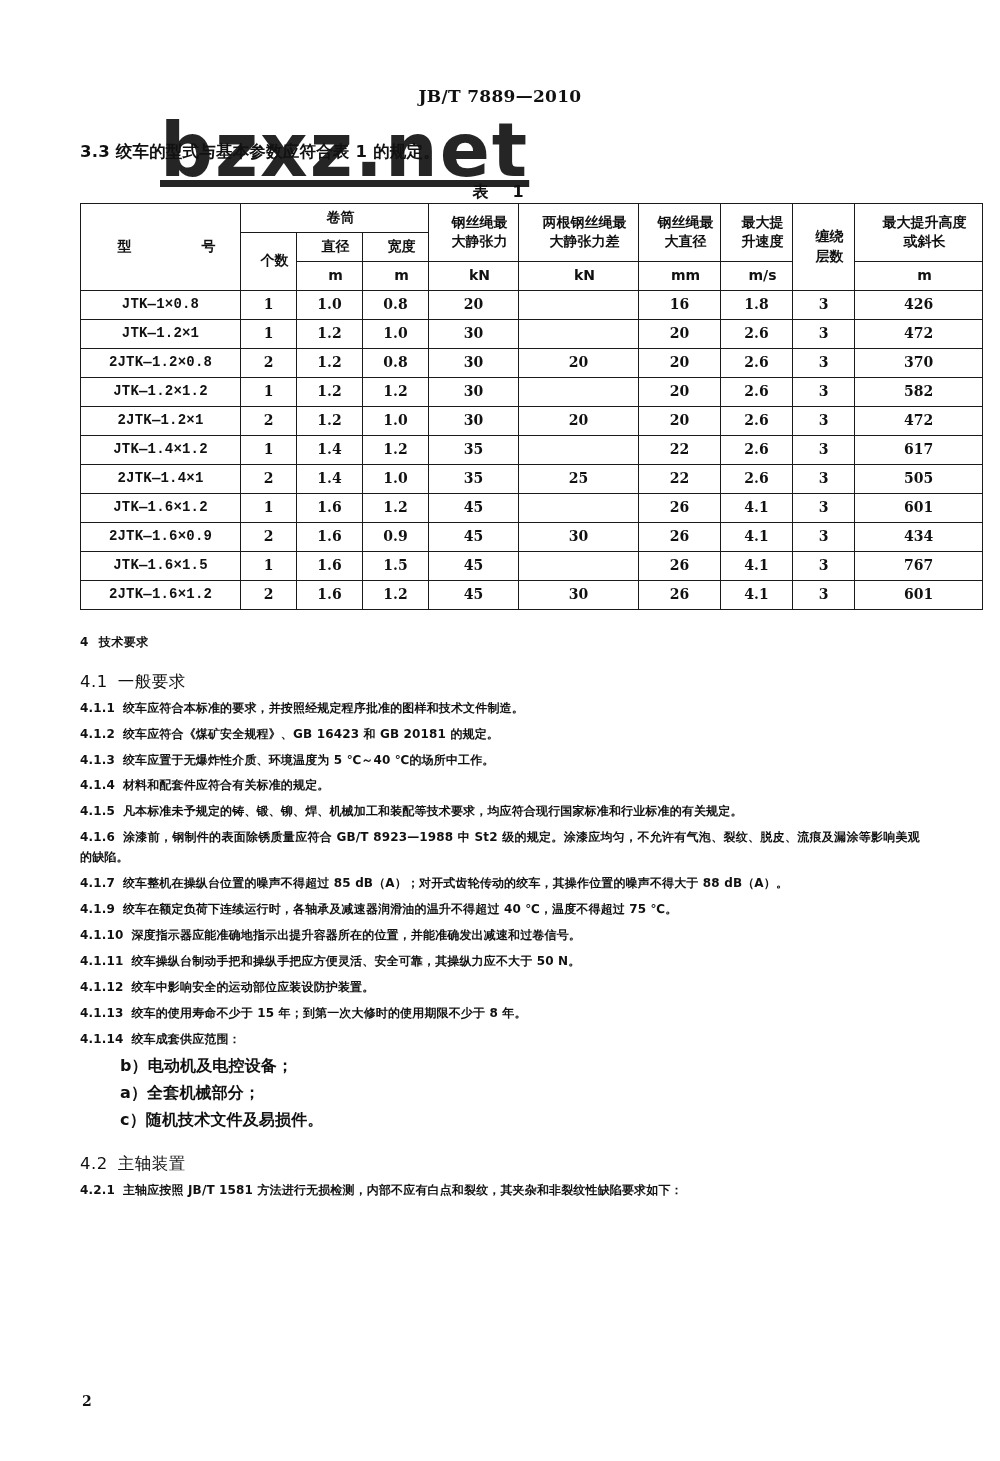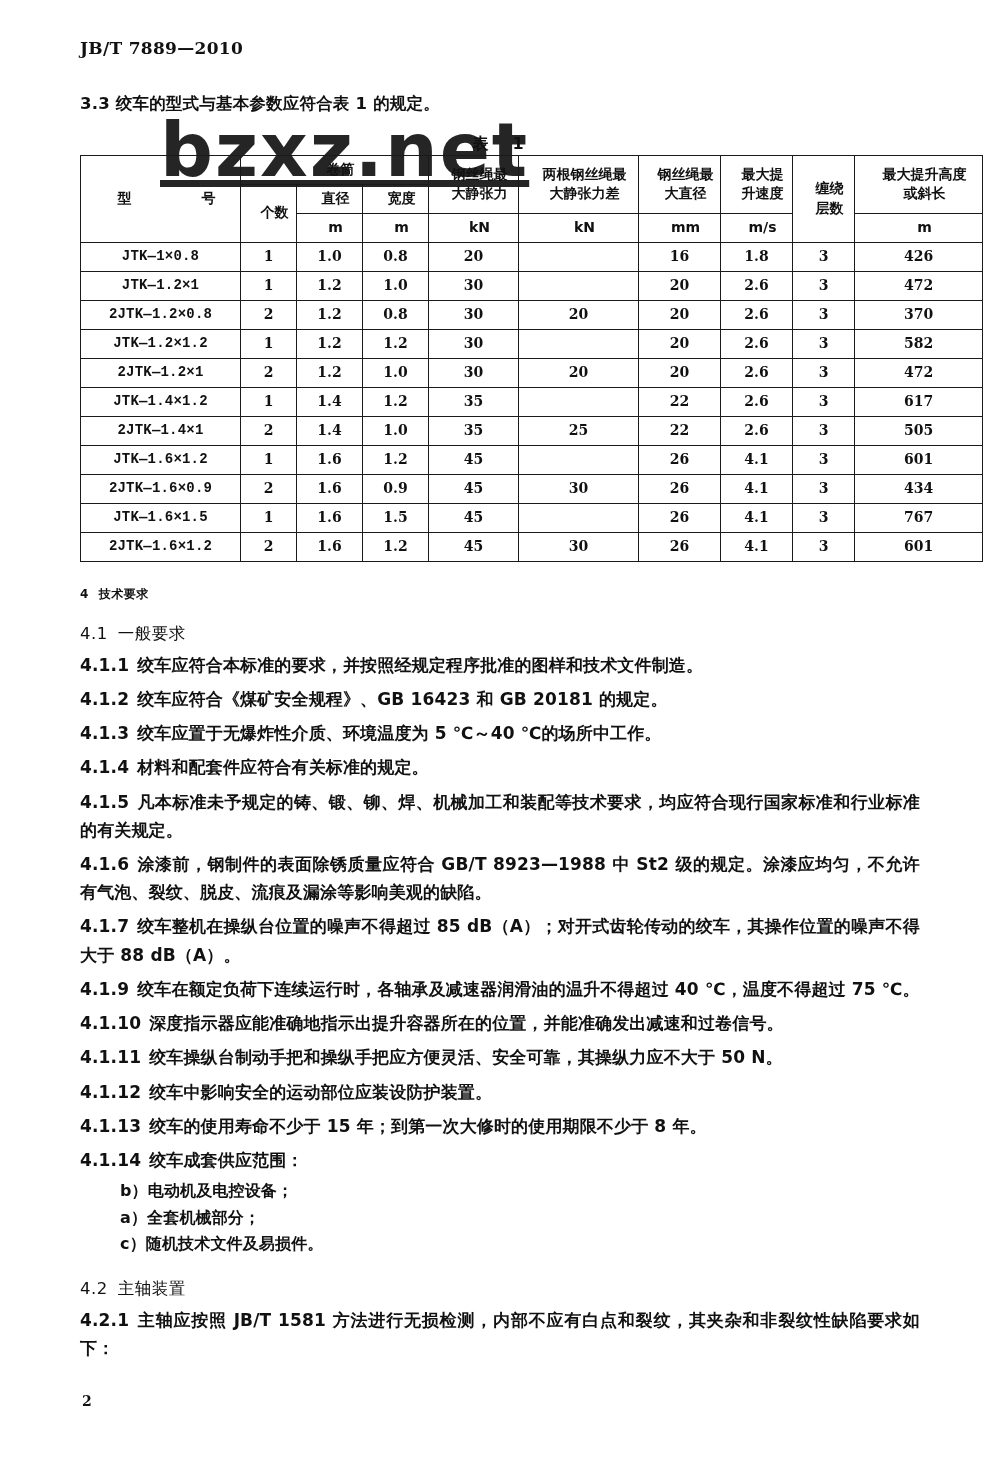--- a/index.html
+++ b/index.html
@@ -37,22 +37,23 @@
   .content {
     position: relative;
     z-index: 2;
     padding: 0 80px;
   }
   .header-code {
     font-family: "DejaVu Serif", "Liberation Serif", serif;
     font-weight: bold;
     font-size: 17px;
     letter-spacing: 0.3px;
-    padding-top: 40px;
+    padding-top: 88px;
     line-height: 1;
+    text-align: center;
   }
   .clause-line {
     font-size: 16.5px;
     line-height: 1.62;
     margin-top: 34px;
     font-weight: bold;
     letter-spacing: 0.2px;
   }
   .table-caption {
     text-align: center;
@@ -108,21 +109,21 @@
   }
   .sec-head .num { margin-right: 10px; }
   .sub-head {
     font-size: 16.5px;
     font-weight: normal;
     margin-top: 20px;
     letter-spacing: 0.5px;
   }
   .sub-head .num { margin-right: 10px; }
   p.para {
-    font-size: 17px;
+    font-size: 12px;
     line-height: 1.66;
     margin: 6px 0 0 0;
     text-align: justify;
     letter-spacing: 0.15px;
     font-weight: bold;
   }
   p.para .lbl {
     margin-right: 8px;
   }
   ul.itemlist {

